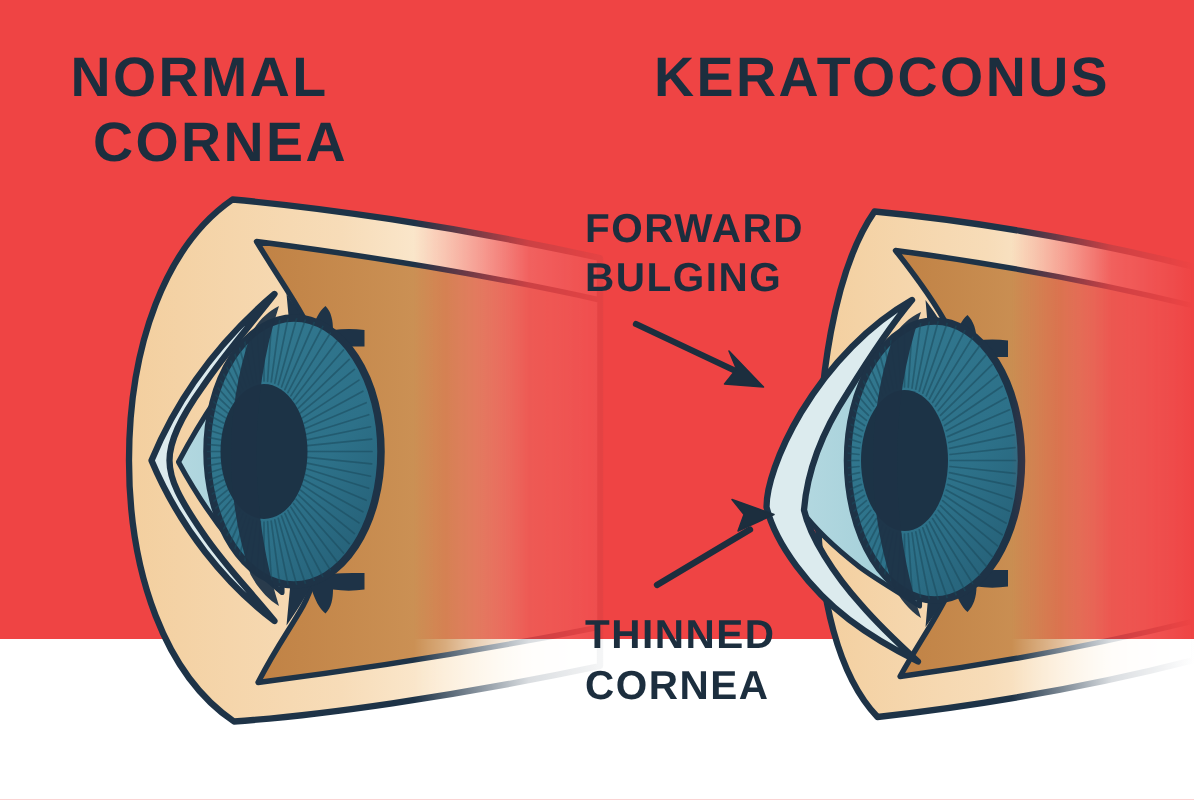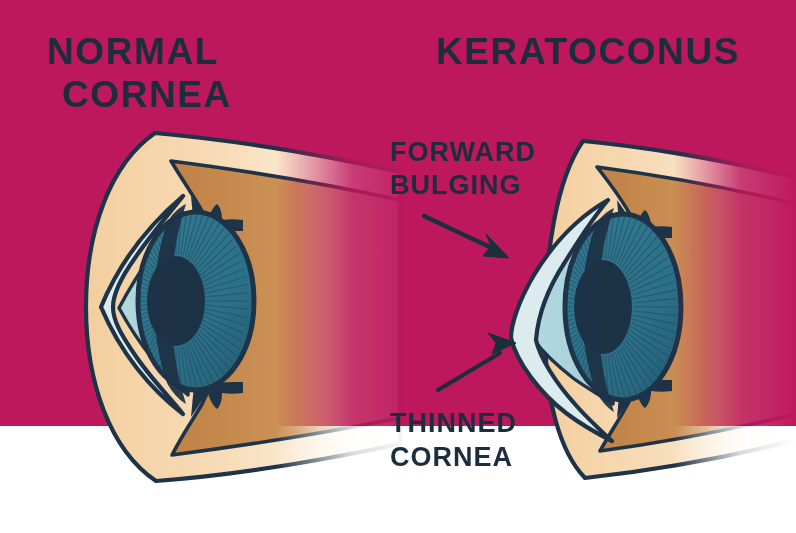--- a/index.html
+++ b/index.html
@@ -10,21 +10,21 @@
   body {
     width: 796px;
     height: 533px;
     overflow: hidden;
     font-family: "Liberation Sans", sans-serif;
   }
   #figure {
     position: relative;
     width: 796px;
     height: 426px;
-    background: #be185d;
+    background: #ef4444;
   }
   svg.diagram {
     position: absolute;
     top: 0;
     left: 0;
     width: 796px;
     height: 533px;
     display: block;
   }
   .ttl {

